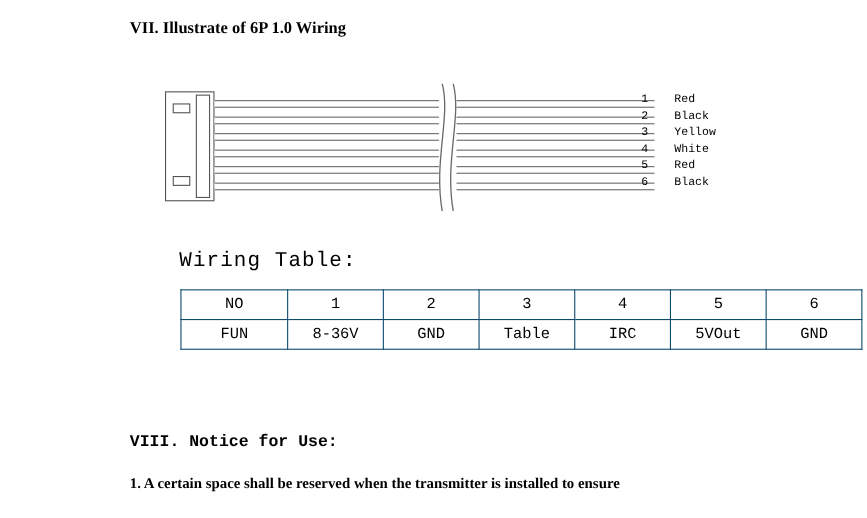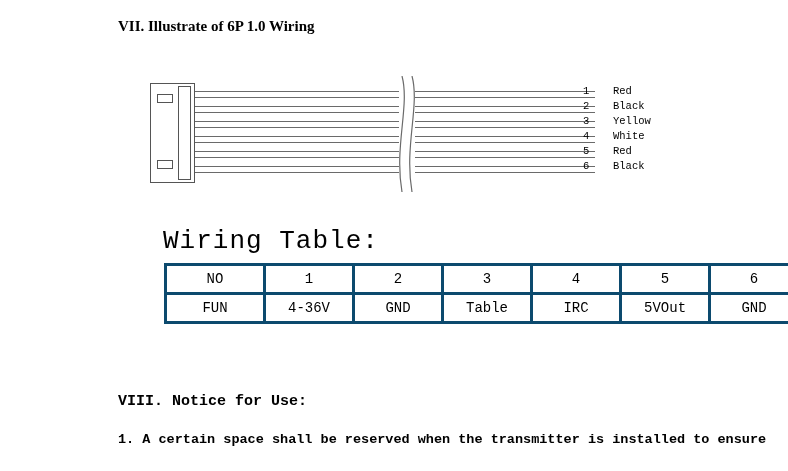--- a/index.html
+++ b/index.html
@@ -28,21 +28,21 @@
     color: #000000;
     white-space: nowrap;
   }
   #heading-7 { left: 118px; top: 18px; }
   #heading-8 { left: 118px; top: 393px; font-family: Liberation Mono, monospace; }
 
   .notice-line {
     position: absolute;
     left: 118px;
     top: 432px;
-    font-family: Liberation Mono, monospace;
+    font-family: Liberation Serif, serif;
     font-weight: bold;
     font-size: 13.5px;
     white-space: nowrap;
     text-align: center;
   }
 
   
   .diagram {
     position: absolute;
     left: 140px;
@@ -119,34 +119,34 @@
   }
   .pin-num { width: 30px; }
   .pin-color { width: 80px; }
 
   
   .table-title {
     position: absolute;
     left: 163px;
     top: 226px;
     font-family: "Liberation Mono", monospace;
-    font-size: 26px;
+    font-size: 19px;
     letter-spacing: 1px;
     white-space: nowrap;
   }
   table.wiring {
     position: absolute;
     left: 164px;
     top: 263px;
     border-collapse: collapse;
     font-family: "Liberation Mono", monospace;
     font-size: 14px;
   }
   table.wiring td {
-    border: 3px solid #0c4a6e;
+    border: 1px solid #0c4a6e;
     text-align: center;
     vertical-align: middle;
     height: 24px;
     padding: 1px 22px;
     white-space: nowrap;
   }
   table.wiring td.rowhead { min-width: 52px; }
   table.wiring td.cell { min-width: 42px; }
 </style>
 </head>
@@ -220,21 +220,21 @@
         <td class="rowhead">NO</td>
         <td class="cell">1</td>
         <td class="cell">2</td>
         <td class="cell">3</td>
         <td class="cell">4</td>
         <td class="cell">5</td>
         <td class="cell">6</td>
       </tr>
       <tr>
         <td class="rowhead">FUN</td>
-        <td class="cell">4-36V</td>
+        <td class="cell">8-36V</td>
         <td class="cell">GND</td>
         <td class="cell">Table</td>
         <td class="cell">IRC</td>
         <td class="cell">5VOut</td>
         <td class="cell">GND</td>
       </tr>
     </tbody>
   </table>
 
   <div class="heading" id="heading-8">VIII. Notice for Use:</div>

